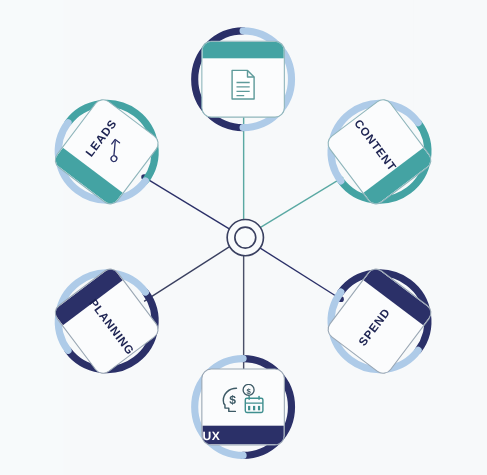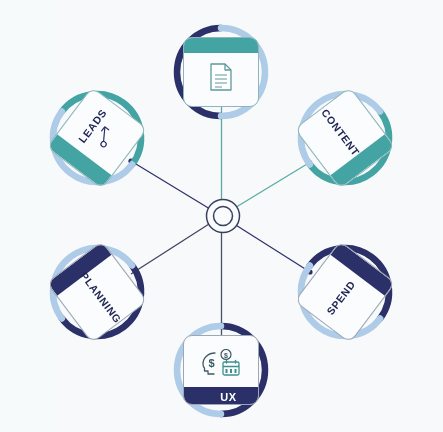--- a/index.html
+++ b/index.html
@@ -86,23 +86,22 @@
     color: #ffffff;
     font-size: 11px;
     letter-spacing: 0.6px;
   }
   .bar-label-wrap {
     position: absolute;
     left: 0; right: 0; bottom: 0;
     height: 14px;
     display: flex;
     align-items: center;
-    justify-content: center;
+    justify-content: flex-start;
     z-index: 4;
-    padding-left: 15px;
   }
   .icon-slot {
     position: relative;
     z-index: 2;
     display: flex;
     align-items: center;
     justify-content: center;
   }
 
   

